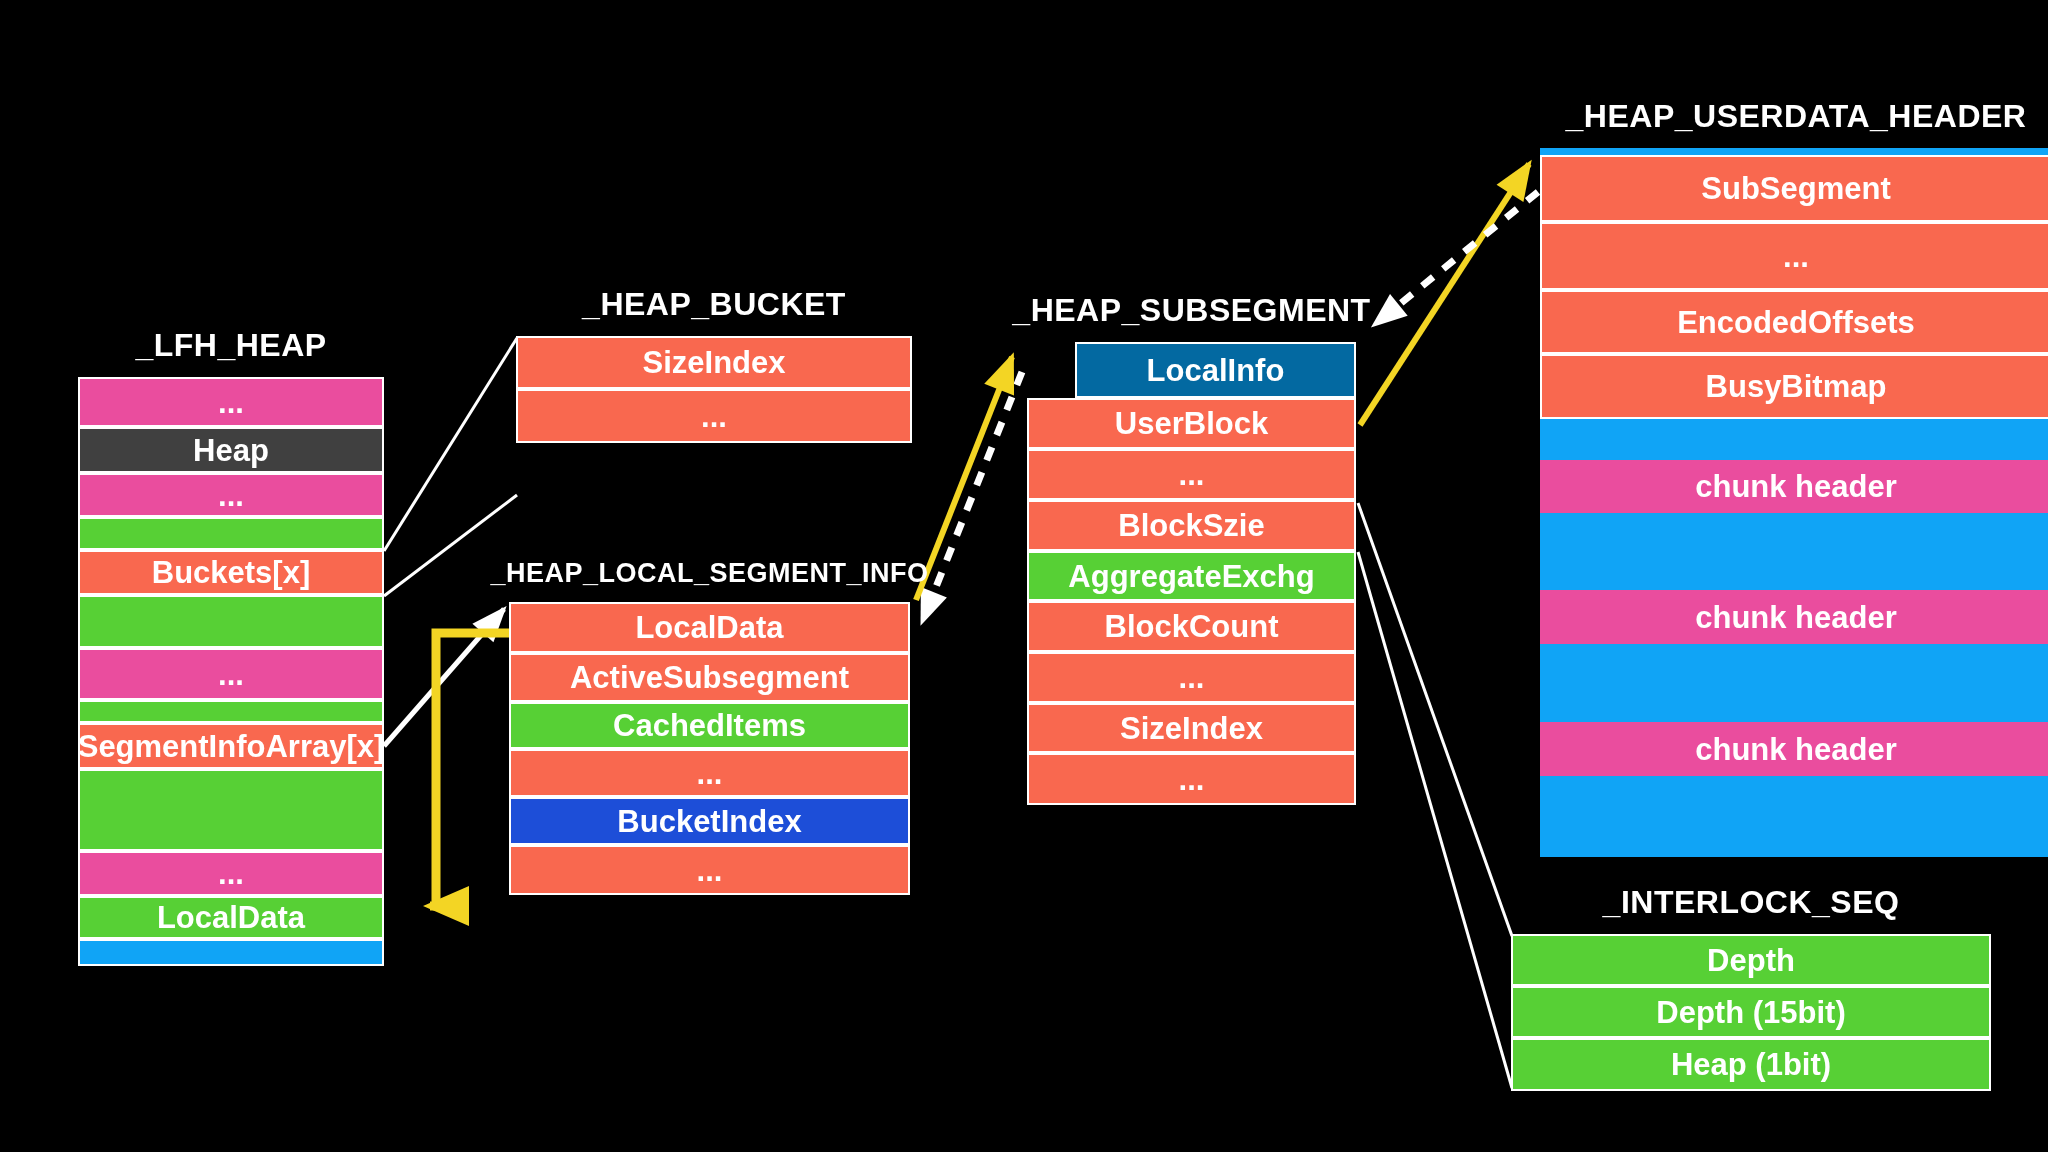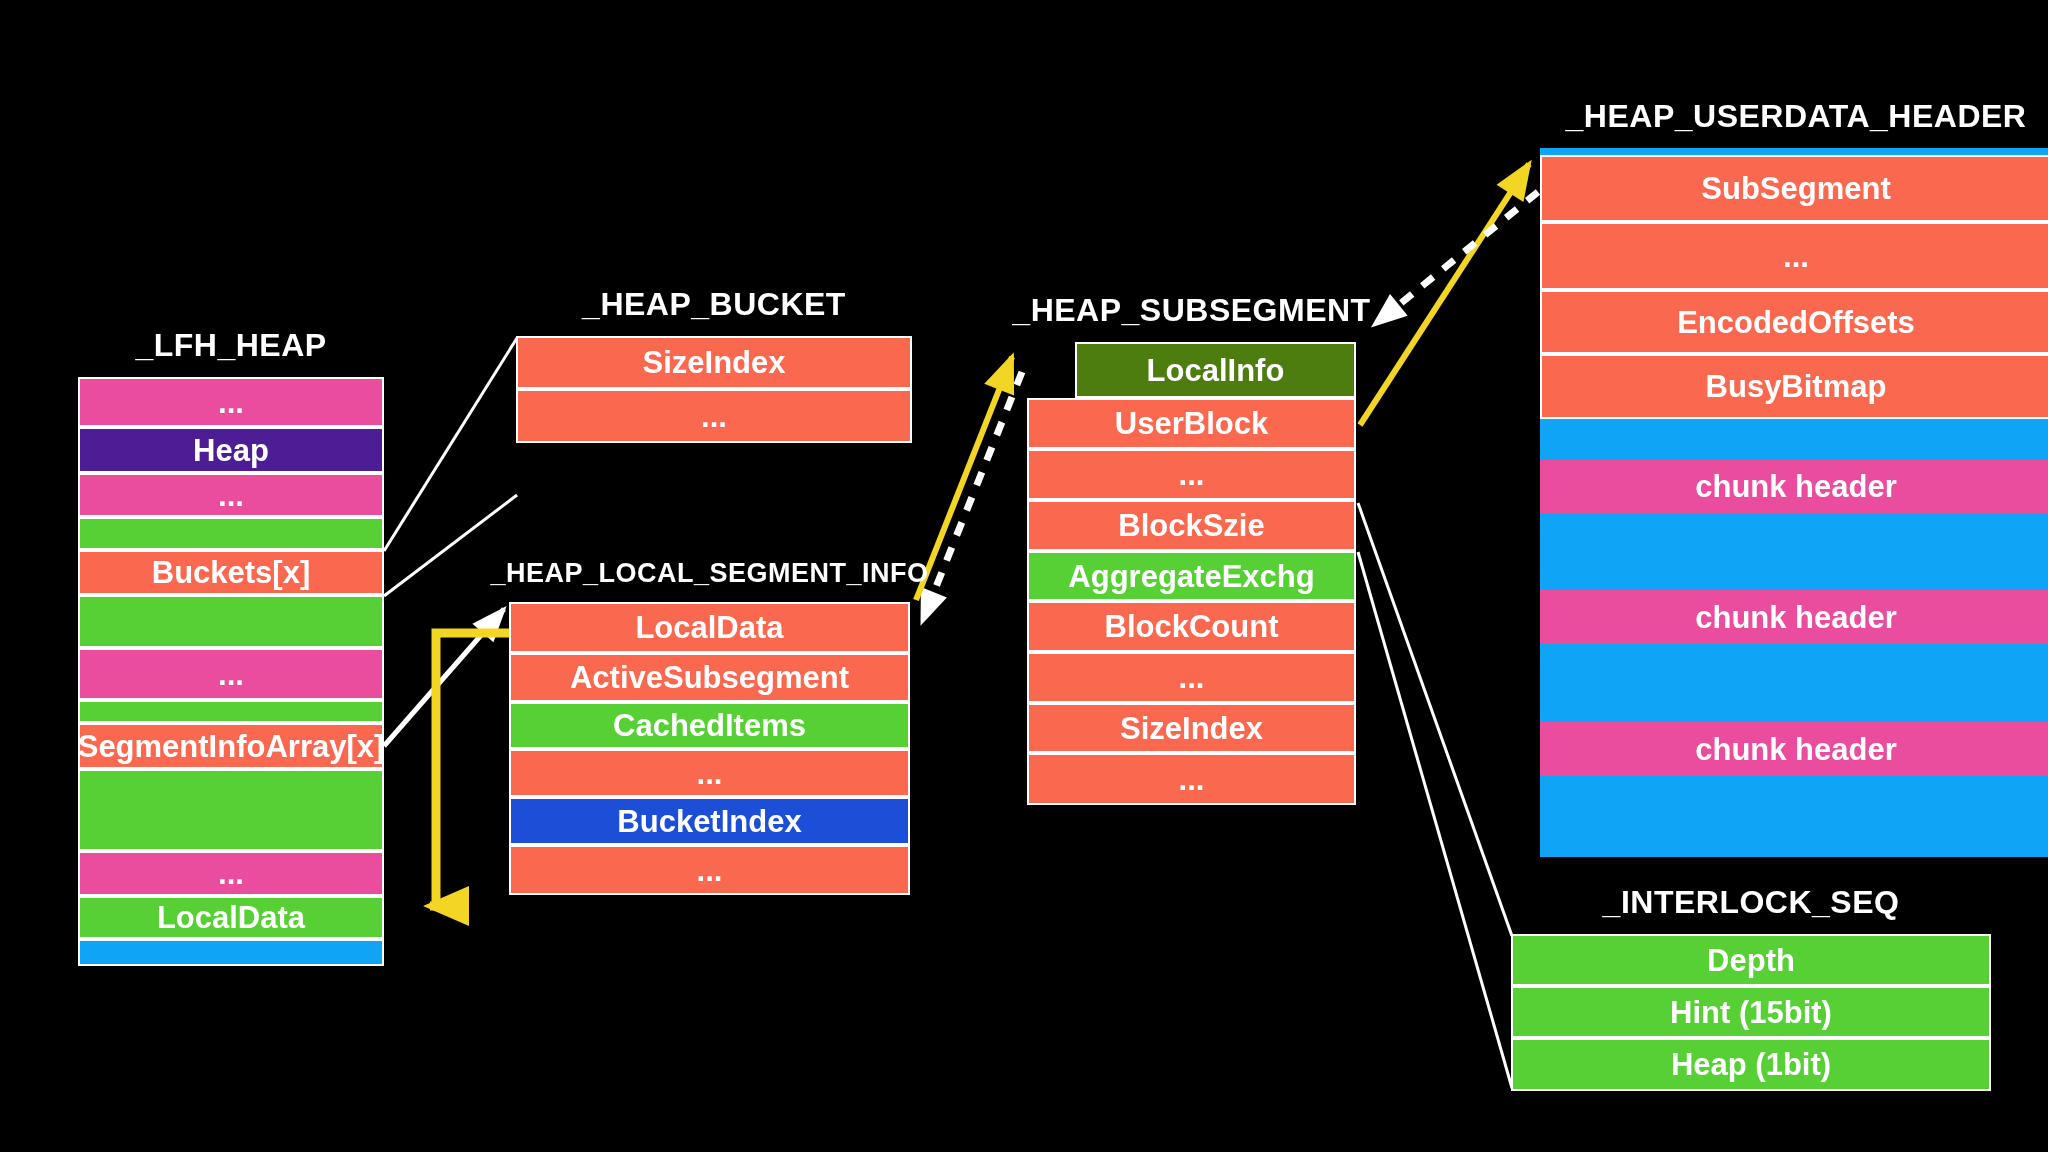--- a/index.html
+++ b/index.html
@@ -95,21 +95,21 @@
       <path d="M 509 633 L 436 633 L 436 906 L 430 906" stroke="#F3D524" stroke-width="9" fill="none" stroke-linejoin="miter" marker-end="url(#head-crayon)"></path>
     </svg>
 
   <div class="structs-layer">
     <div class="struct struct--lfh-heap" style="left: 78px; top: 377px; width: 306px;">
       <div class="struct-title">_LFH_HEAP</div>
       <div class="struct-rows">
           <div class="row" style="height: 50px; background: rgb(234, 77, 158);">
             <span>...</span>
           </div>
-          <div class="row" style="height: 46px; background: #4c1d95; justify-content: center;">
+          <div class="row" style="height: 46px; background: #404040; justify-content: center;">
             <span>Heap</span>
           </div>
           <div class="row" style="height: 44px; background: rgb(234, 77, 158);">
             <span>...</span>
           </div>
           <div class="row" style="height: 33px; background: rgb(87, 208, 53);">
             <span></span>
           </div>
           <div class="row" style="height: 45px; background: rgb(249, 104, 79);">
             <span>Buckets[x]</span>
@@ -173,21 +173,21 @@
           </div>
           <div class="row" style="height: 50px; background: rgb(249, 104, 79);">
             <span>...</span>
           </div>
         </div>
     </div>
 
     <div class="struct struct--heap-subsegment" style="left: 1027px; top: 342px; width: 329px;">
       <div class="struct-title">_HEAP_SUBSEGMENT</div>
       <div class="struct-rows">
-          <div class="row" style="height: 56px; background: #4d7c0f; margin-left: 48px;">
+          <div class="row" style="height: 56px; background: #0369a1; margin-left: 48px;">
             <span>LocalInfo</span>
           </div>
           <div class="row" style="height: 51px; background: rgb(249, 104, 79);">
             <span>UserBlock</span>
           </div>
           <div class="row" style="height: 51px; background: rgb(249, 104, 79);">
             <span>...</span>
           </div>
           <div class="row" style="height: 51px; background: rgb(249, 104, 79);">
             <span>BlockSzie</span>
@@ -252,21 +252,21 @@
         </div>
     </div>
 
     <div class="struct struct--interlock-seq" style="left: 1511px; top: 934px; width: 480px;">
       <div class="struct-title">_INTERLOCK_SEQ</div>
       <div class="struct-rows">
           <div class="row" style="height: 52px; background: rgb(87, 208, 53);">
             <span>Depth</span>
           </div>
           <div class="row" style="height: 52px; background: rgb(87, 208, 53);">
-            <span>Hint (15bit)</span>
+            <span>Depth (15bit)</span>
           </div>
           <div class="row" style="height: 53px; background: rgb(87, 208, 53);">
             <span>Heap (1bit)</span>
           </div>
         </div>
     </div>
   </div>
 
 </div>
 

